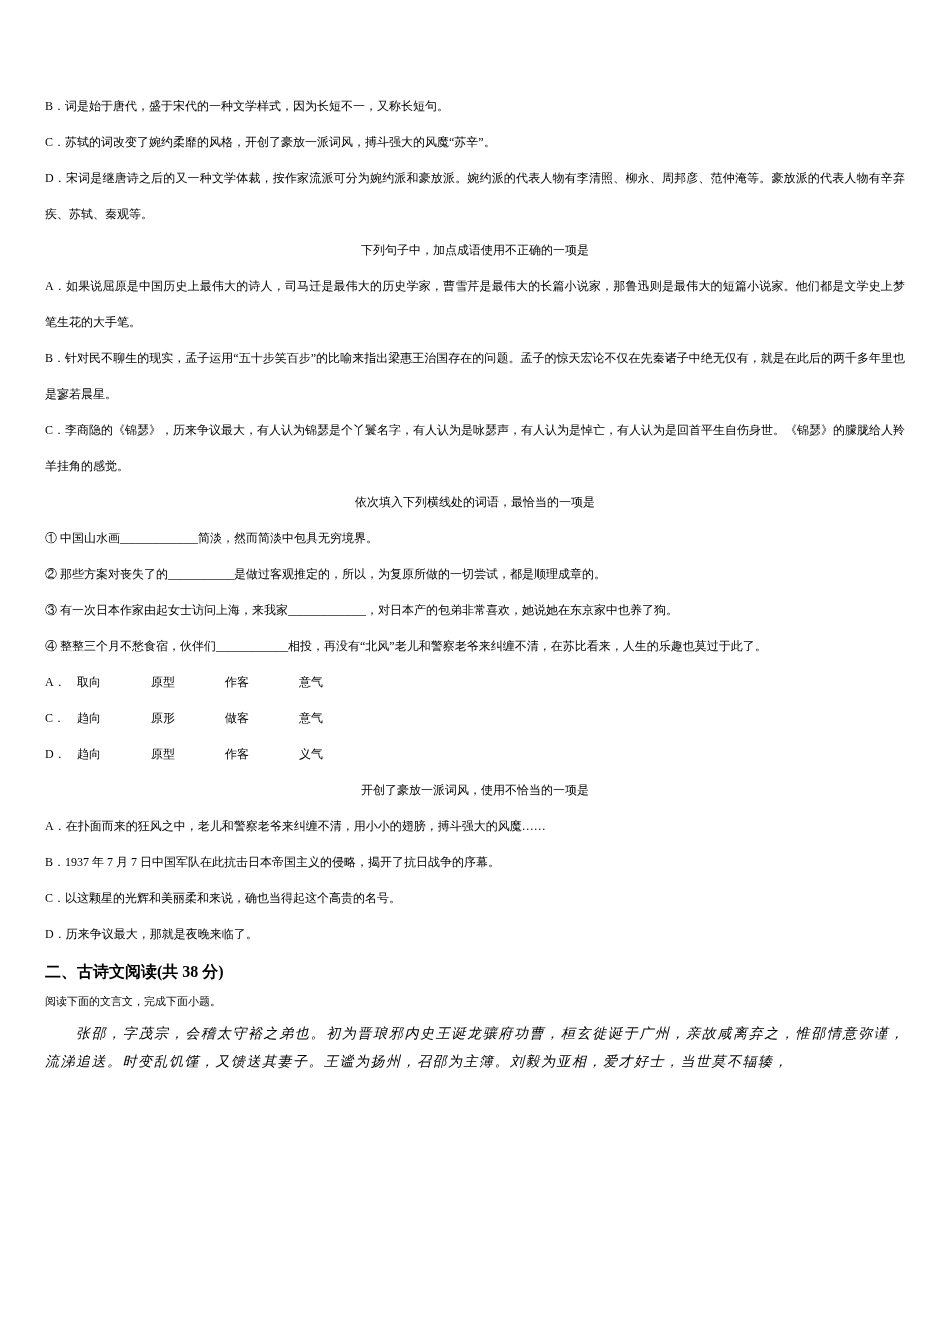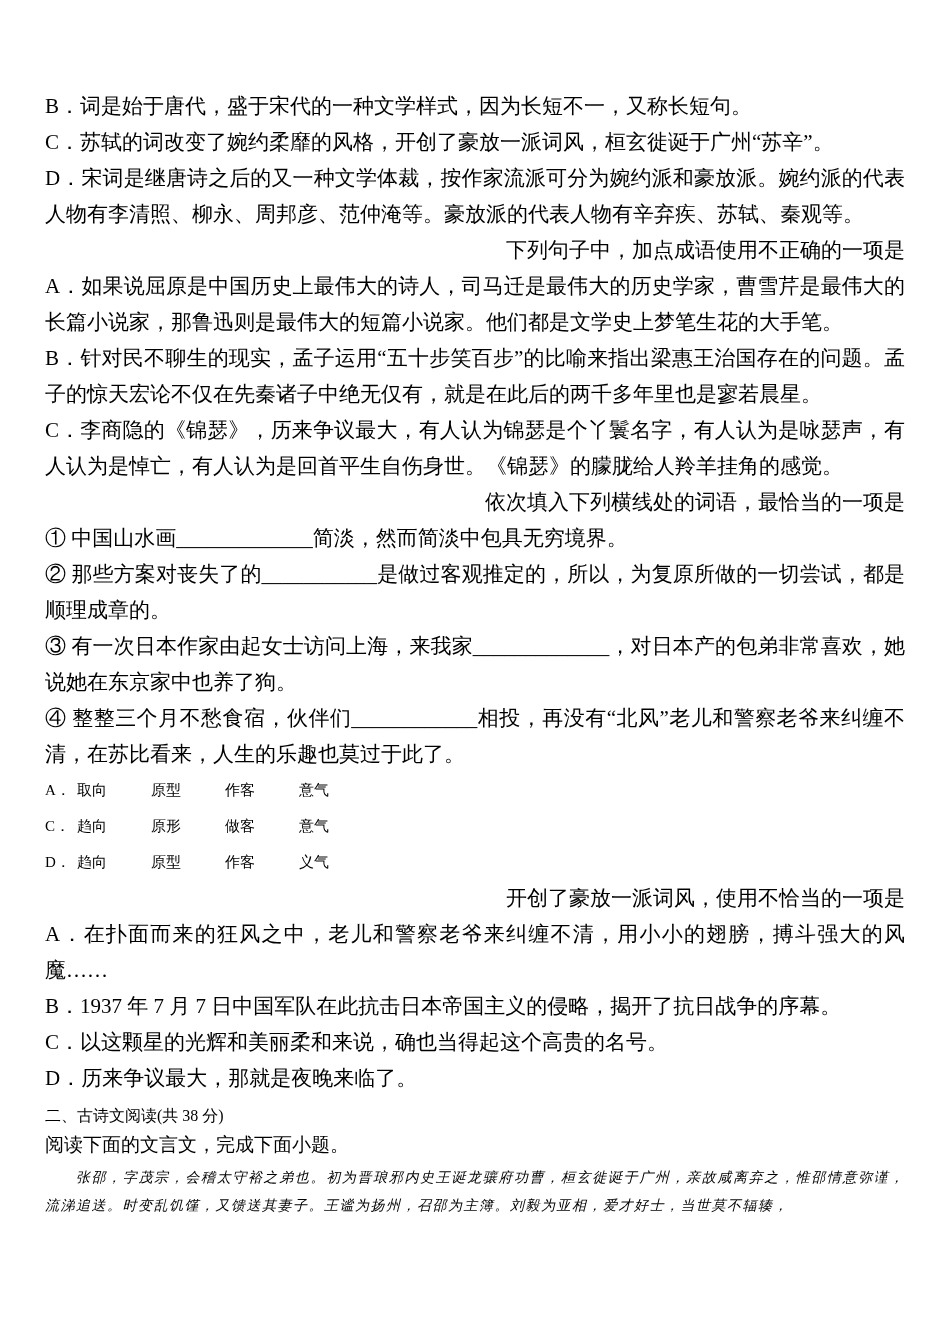--- a/index.html
+++ b/index.html
@@ -17,66 +17,66 @@
     padding: 88px 45px 0 45px;
     overflow: hidden;
     font-family: "Liberation Serif", "DejaVu Serif", serif;
     color: #000000;
   }
   #content p {
     margin: 0;
     padding: 0;
   }
   p.p, p.stem, p.option {
-    font-size: 21px;
+    font-size: 12px;
     line-height: 36px;
     text-align: justify;
   }
   p.stem {
-    text-align: right;
+    text-align: center;
   }
   p.wordrow {
-    font-size: 15px;
+    font-size: 12px;
     line-height: 36px;
   }
   .wr-label {
     display: inline-block;
     width: 32px;
   }
   .wr-word {
     display: inline-block;
     width: 74px;
   }
   p.heading {
     font-size: 16px;
     line-height: 32px;
-    font-weight: normal;
+    font-weight: bold;
     margin-top: 4px !important;
   }
   p.intro {
-    font-size: 19px;
+    font-size: 11px;
     line-height: 26px;
   }
   p.passage {
     font-size: 14px;
     line-height: 27.5px;
     font-style: italic;
     letter-spacing: 1.5px;
     text-align: justify;
     text-indent: 2.2em;
     margin-top: 6px !important;
   }
 </style>
 </head>
 <body>
 
 <div class="page">
   <div id="content">
       <p class="option">B．词是始于唐代，盛于宋代的一种文学样式，因为长短不一，又称长短句。</p>
-      <p class="option">C．苏轼的词改变了婉约柔靡的风格，开创了豪放一派词风，桓玄徙诞于广州“苏辛”。</p>
+      <p class="option">C．苏轼的词改变了婉约柔靡的风格，开创了豪放一派词风，搏斗强大的风魔“苏辛”。</p>
       <p class="option">D．宋词是继唐诗之后的又一种文学体裁，按作家流派可分为婉约派和豪放派。婉约派的代表人物有李清照、柳永、周邦彦、范仲淹等。豪放派的代表人物有辛弃疾、苏轼、秦观等。</p>
       <p class="stem">下列句子中，加点成语使用不正确的一项是</p>
       <p class="option">A．如果说屈原是中国历史上最伟大的诗人，司马迁是最伟大的历史学家，曹雪芹是最伟大的长篇小说家，那鲁迅则是最伟大的短篇小说家。他们都是文学史上梦笔生花的大手笔。</p>
       <p class="option">B．针对民不聊生的现实，孟子运用“五十步笑百步”的比喻来指出梁惠王治国存在的问题。孟子的惊天宏论不仅在先秦诸子中绝无仅有，就是在此后的两千多年里也是寥若晨星。</p>
       <p class="option">C．李商隐的《锦瑟》，历来争议最大，有人认为锦瑟是个丫鬟名字，有人认为是咏瑟声，有人认为是悼亡，有人认为是回首平生自伤身世。《锦瑟》的朦胧给人羚羊挂角的感觉。</p>
       <p class="stem">依次填入下列横线处的词语，最恰当的一项是</p>
       <p class="option">① 中国山水画_____________简淡，然而简淡中包具无穷境界。</p>
       <p class="option">② 那些方案对丧失了的___________是做过客观推定的，所以，为复原所做的一切尝试，都是顺理成章的。</p>
       <p class="option">③ 有一次日本作家由起女士访问上海，来我家_____________，对日本产的包弟非常喜欢，她说她在东京家中也养了狗。</p>
       <p class="option">④ 整整三个月不愁食宿，伙伴们____________相投，再没有“北风”老儿和警察老爷来纠缠不清，在苏比看来，人生的乐趣也莫过于此了。</p>

